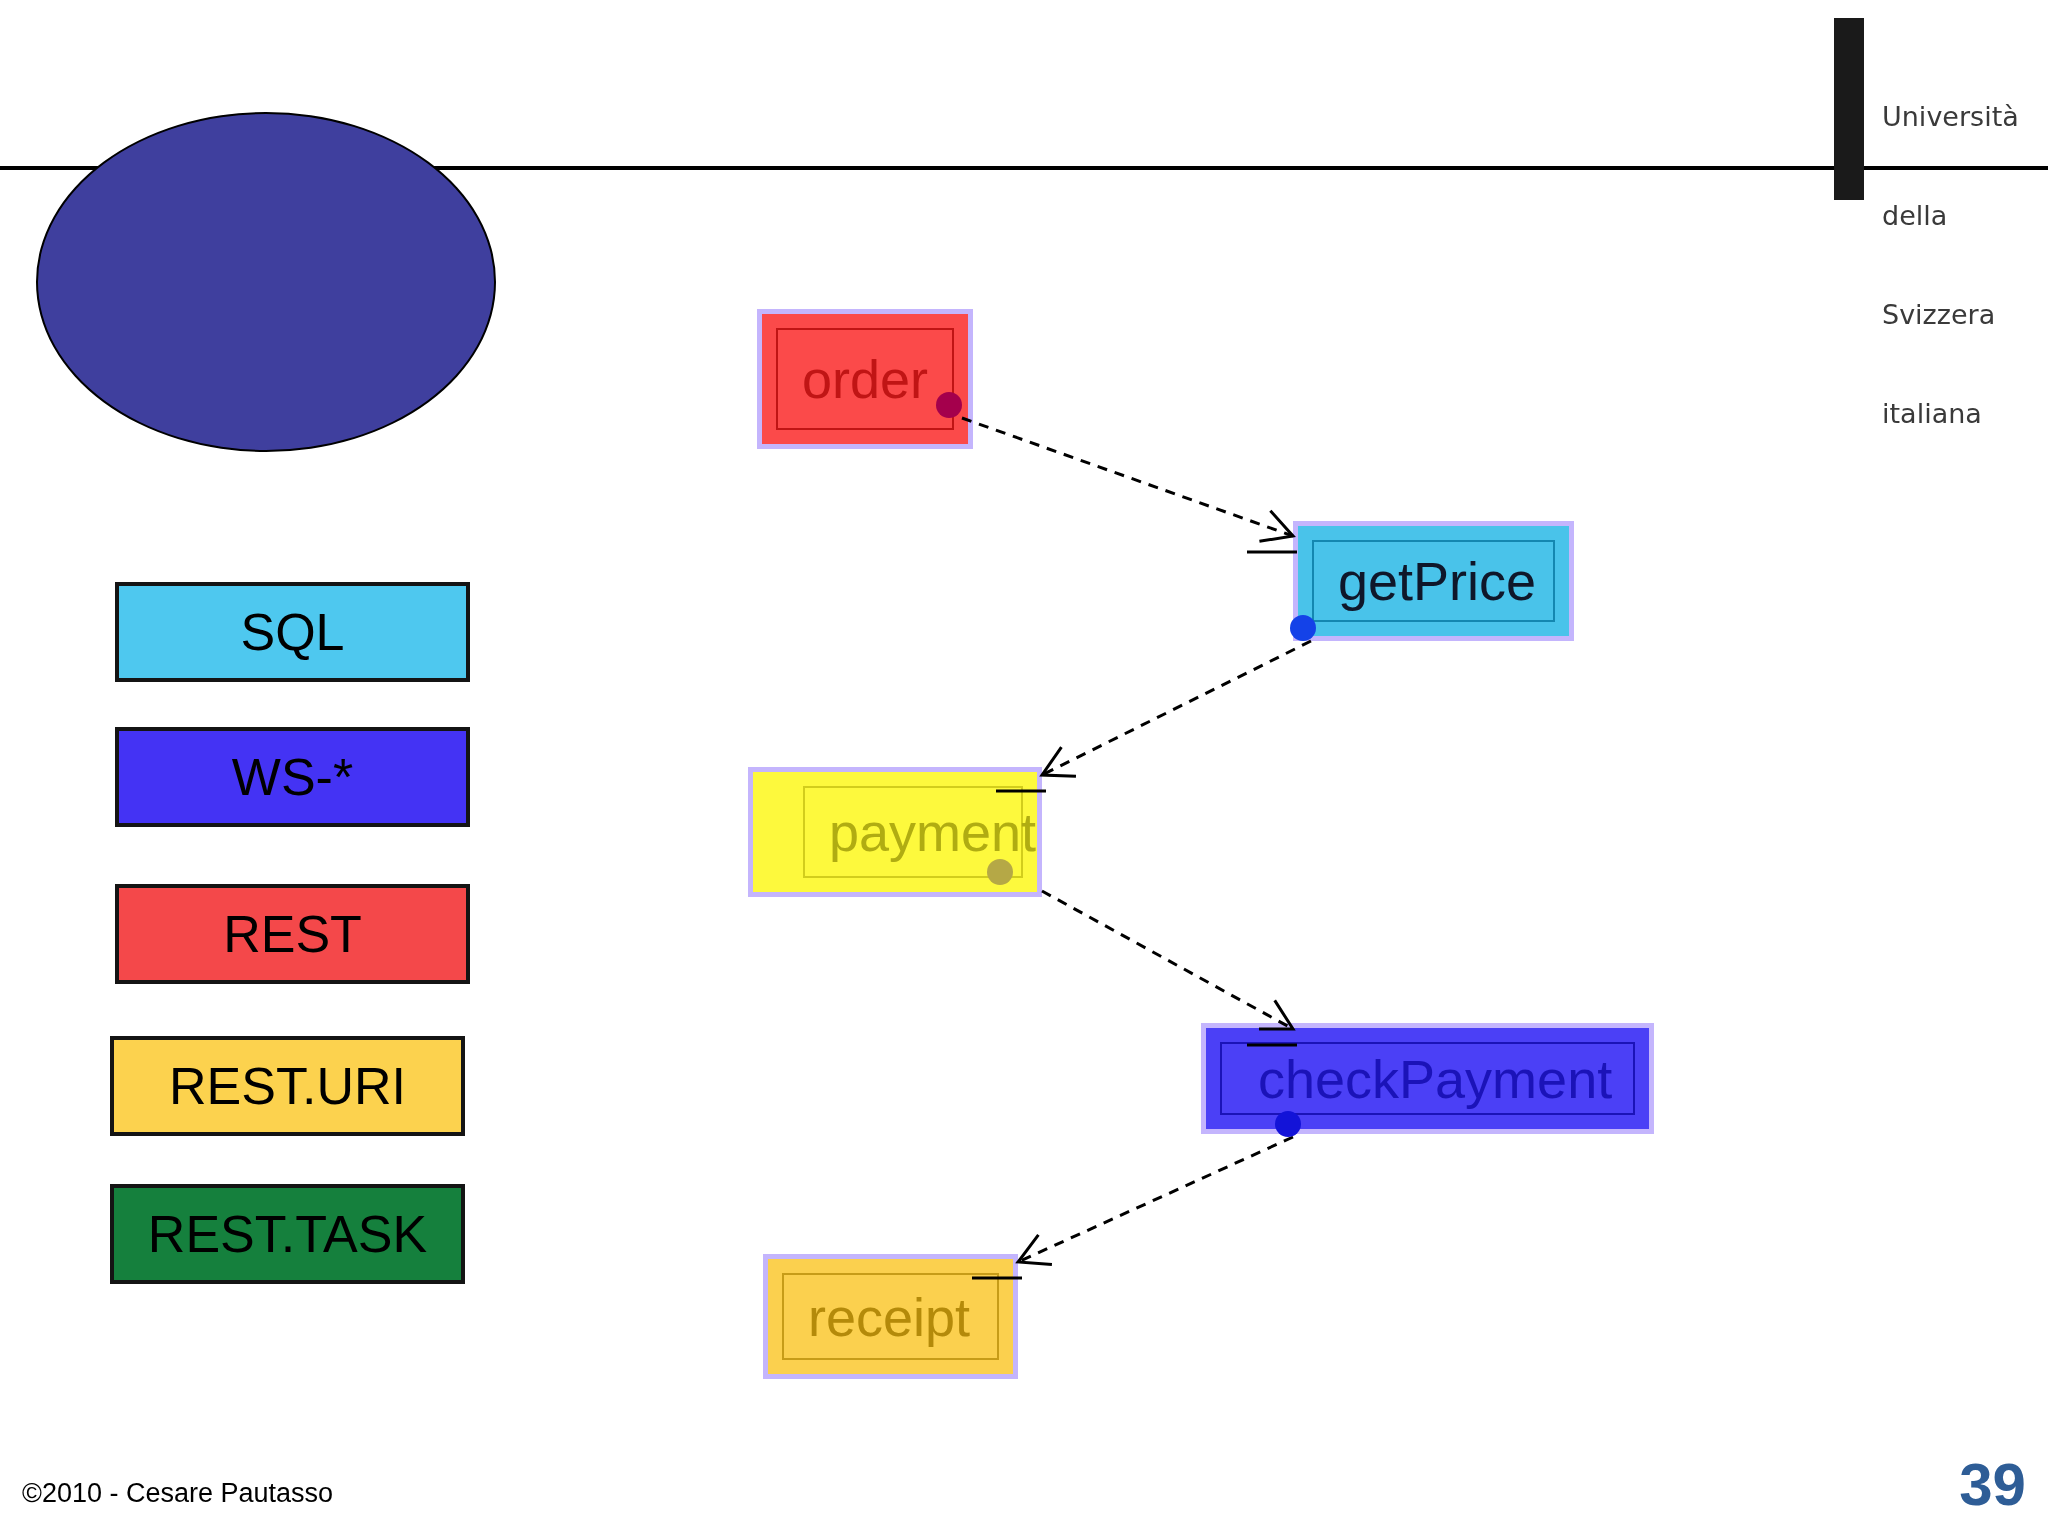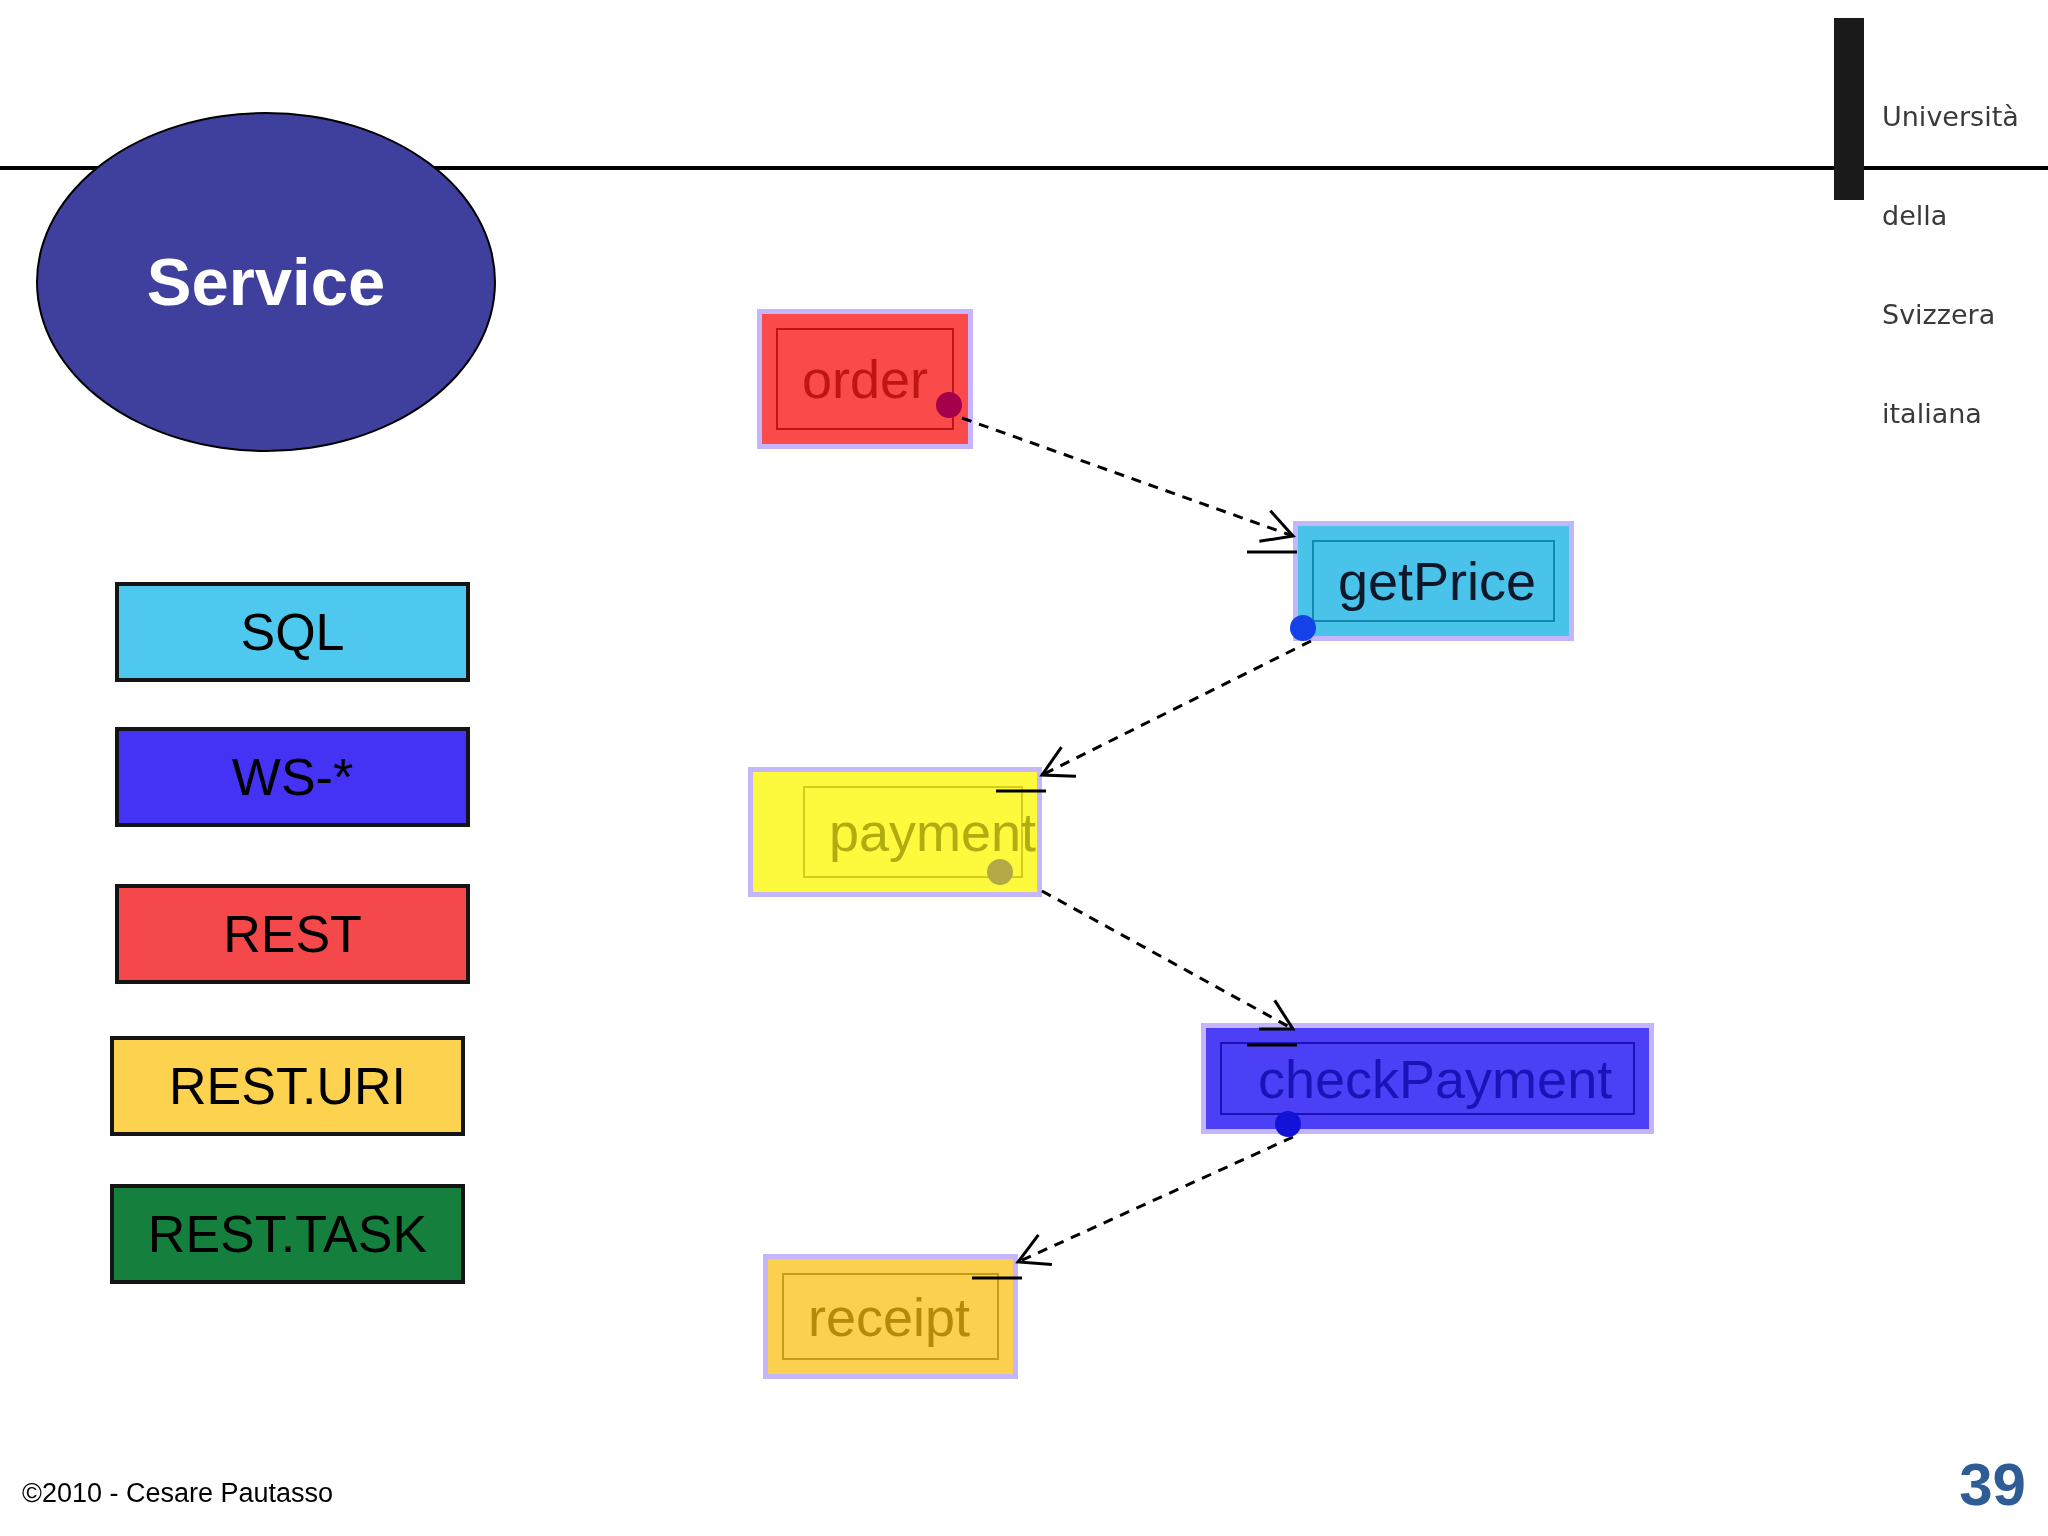--- a/index.html
+++ b/index.html
@@ -159,21 +159,20 @@
   <div id="usi-bar"></div>
   <div id="usi-wordmark">
     <div>Università</div>
     <div>della</div>
     <div>Svizzera</div>
     <div>italiana</div>
   </div>
 </div>
 
 <div id="title-ellipse">
-  <span class="tline">Service</span>
 </div>
 
 <div id="legend-group">
     <div class="legend-box" style="left: 115px; top: 582px; width: 355px; height: 100px; background: rgb(78, 200, 239);">
       <span>SQL</span>
     </div>
     <div class="legend-box" style="left: 115px; top: 727px; width: 355px; height: 100px; background: rgb(68, 51, 244);">
       <span>WS-*</span>
     </div>
     <div class="legend-box" style="left: 115px; top: 884px; width: 355px; height: 100px; background: rgb(244, 72, 74); justify-content: center;">

